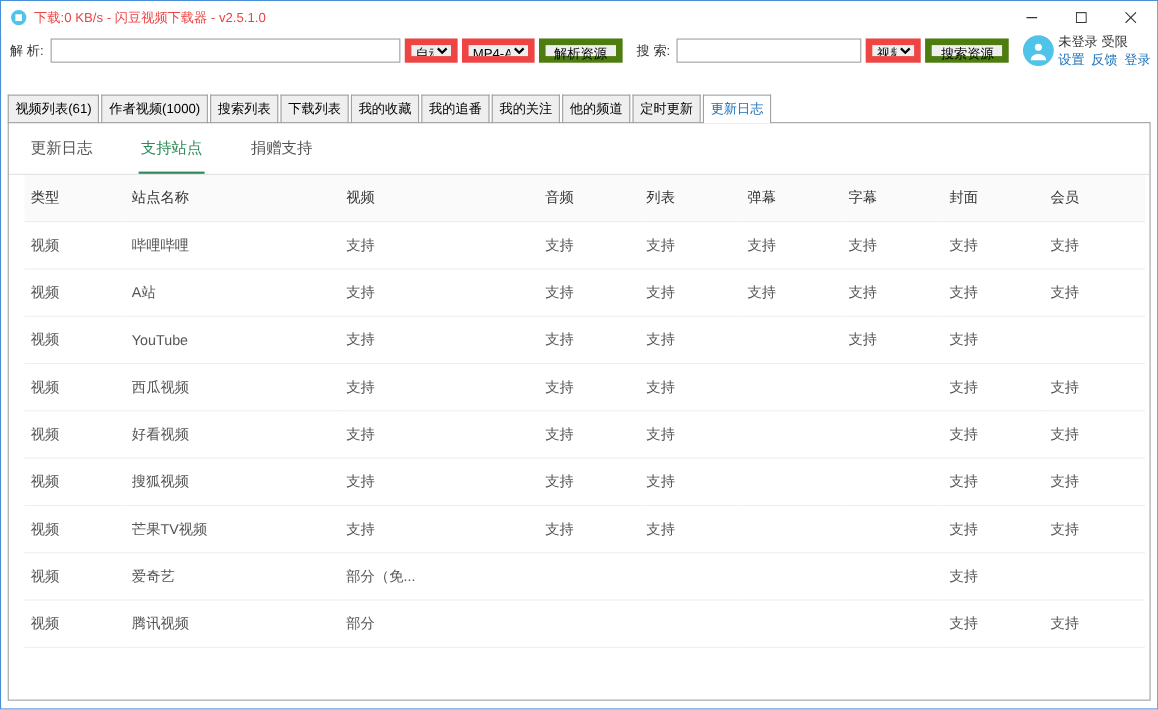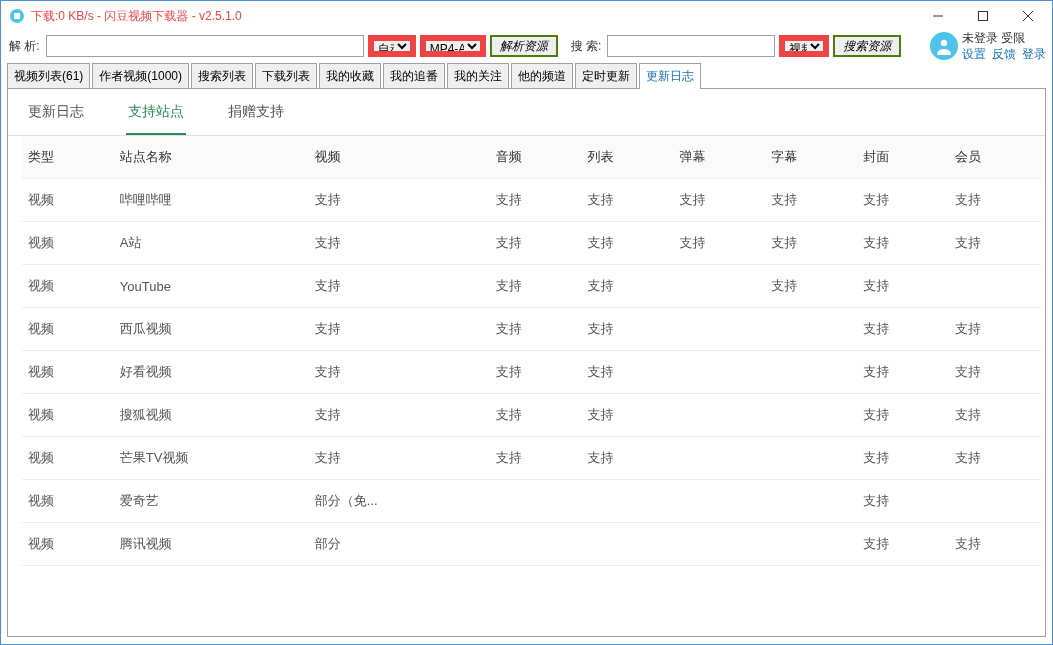--- a/index.html
+++ b/index.html
@@ -12,29 +12,29 @@
 
 .toolbar { height: 30px; display: flex; align-items: center; padding: 0 6px; gap: 4px; }
 .toolbar .lbl { color: #333; white-space: nowrap; padding: 0 2px; }
 .toolbar input[type=text] { height: 22px; border: 1px solid #a0a0a0; padding: 0 4px; font-size: 12px; }
 .toolbar .parse-input { width: 318px; }
 .toolbar .search-input { width: 168px; }
 .toolbar select { height: 22px; border: 6px solid #ef4444; font-size: 12px; background: #efefef; }
 .toolbar .sel-auto { width: 48px; }
 .toolbar .sel-fmt { width: 66px; }
 .toolbar .sel-search { width: 50px; }
-.toolbar button { height: 22px; padding: 0 8px; border: 2px solid #4d7c0f; background: #efefef; font-size: 12px; cursor: pointer; font-style: italic; }
+.toolbar button { height: 22px; padding: 0 8px; border: 6px solid #4d7c0f; background: #efefef; font-size: 12px; cursor: pointer; }
 .right-box { margin-left: auto; display: flex; align-items: center; gap: 4px; }
 .avatar { width: 28px; height: 28px; border-radius: 50%; background: #4fc3e8; display: flex; align-items: center; justify-content: center; }
 .login-info { display: flex; flex-direction: column; line-height: 16px; font-size: 12px; }
 .login-top { color: #333; }
 .login-bot a { color: #1a6fb8; text-decoration: none; margin-right: 6px; cursor: pointer; }
 .login-bot a:last-child { margin-right: 0; }
 
-.main-tabs { display: flex; padding: 2px 6px 0 6px; gap: 2px; border-bottom: 0; }
+.main-tabs { display: flex; padding: 2px 6px 0 6px; gap: 2px; border-bottom: 0; margin-top: 23px; }
 .main-tab { border: 1px solid #a0a0a0; border-bottom: none; padding: 4px 6px; background: #efefef; cursor: pointer; font-size: 12px; }
 .main-tab.active { background: #fff; color: #1a6fb8; position: relative; z-index: 2; }
 
 .content-wrap { flex: 1; border: 1px solid #a0a0a0; margin: 0 6px 6px 6px; overflow: hidden; display: flex; flex-direction: column; position: relative; top: -1px; }
 .sub-tabs { display: flex; padding: 14px 0 0 18px; gap: 40px; border-bottom: 1px solid #e0e0e0; }
 .sub-tab { padding: 0 2px 12px 2px; cursor: pointer; font-size: 14px; color: #555; }
 .sub-tab.active { color: #2e8b57; border-bottom: 2px solid #2e8b57; font-weight: 500; }
 
 .notice { margin: 20px 14px 10px 14px; padding: 20px 14px; background: #fafafa; border-left: 4px solid #2e8b57; color: #d9363e; font-size: 15px; line-height: 1.6; }
 

